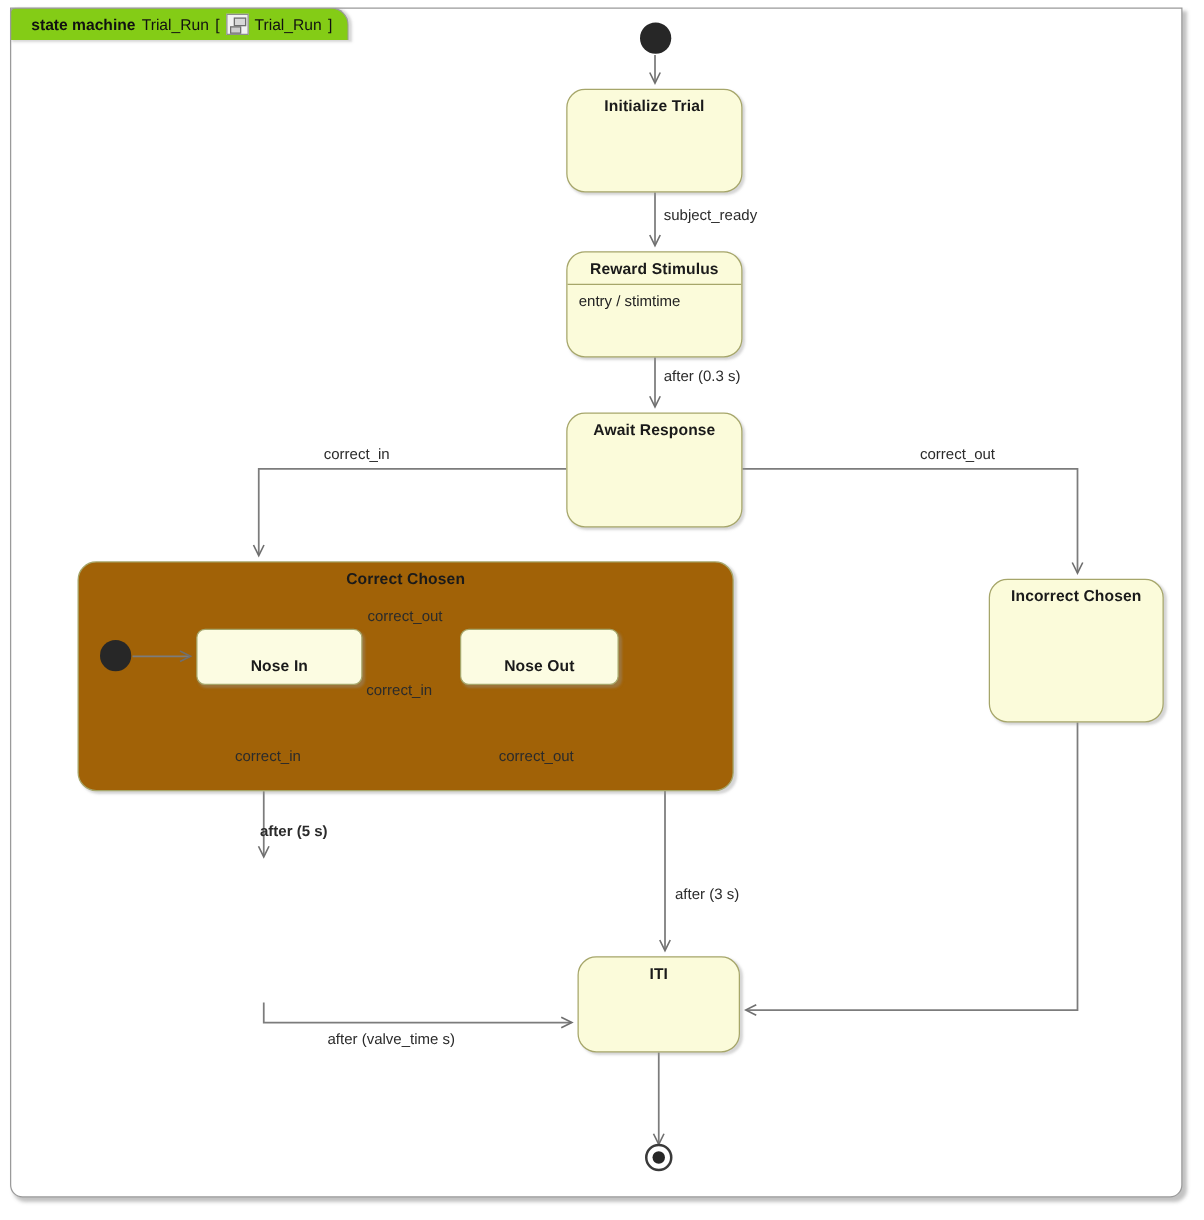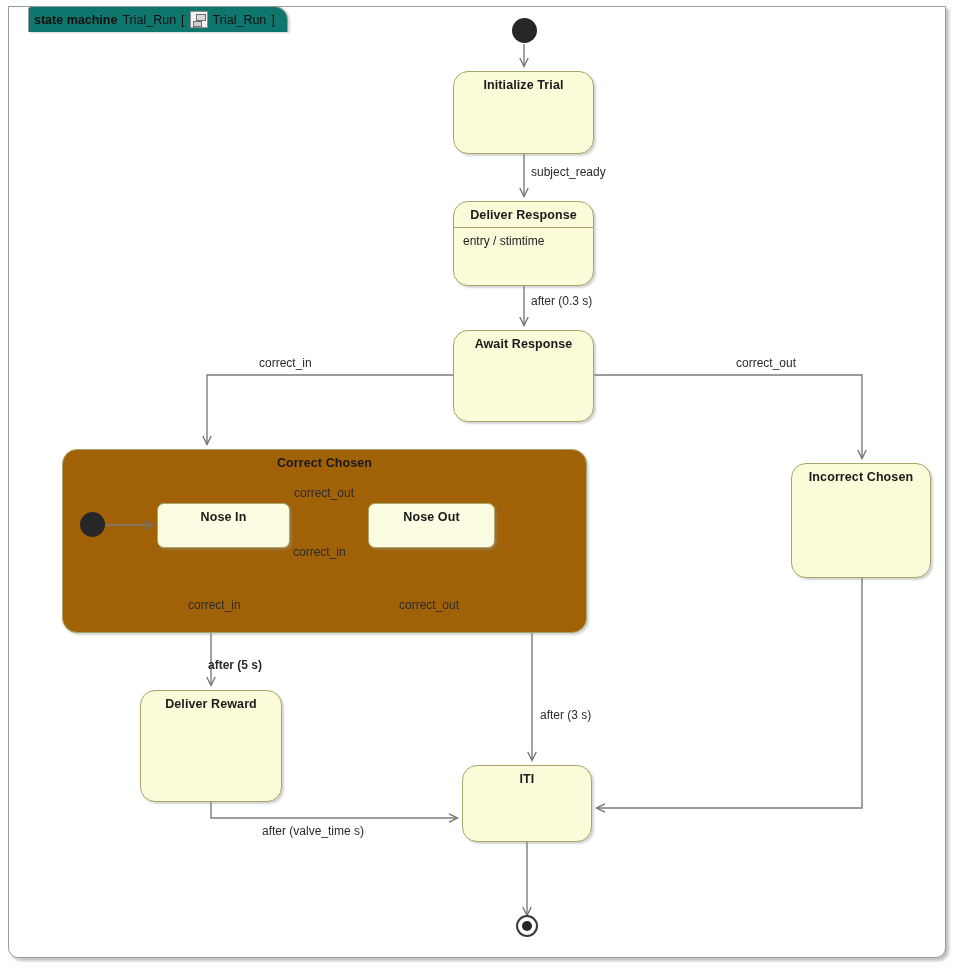--- a/index.html
+++ b/index.html
@@ -29,33 +29,32 @@
     border-radius: 0 0 10px 10px;
     box-sizing: border-box;
     box-shadow: 3px 3px 3px rgba(120,120,120,0.45);
   }
   
   #frame-header {
     position: absolute;
     left: 8px;
     top: 6px;
     height: 26px;
-    padding: 0 12px 0 5px;
+    padding: 0 12px 0 16px;
     display: flex;
     align-items: center;
     gap: 5px;
-    background: #0f766e;
+    background: #84cc16;
     border: 1px solid #9a9a9a;
     border-bottom: none;
     border-radius: 4px 14px 0 0;
     box-sizing: border-box;
     white-space: nowrap;
     box-shadow: 2px 1px 2px rgba(140,140,140,0.35);
     z-index: 5;
-    margin-left: 20px;
   }
   .hdr-kw {
     font-size: 12.5px;
     font-weight: bold;
     color: #111111;
   }
   .hdr-name {
     font-size: 12.5px;
     color: #111111;
   }
@@ -131,21 +130,21 @@
     padding: 6px 9px 0 9px;
   }
   .substate {
     position: absolute;
     background: #fcfce2;
     border: 1.3px solid #a6a66a;
     border-radius: 7px;
     box-sizing: border-box;
     box-shadow: 2px 2px 2px rgba(150,150,150,0.38);
   }
-  .substate .state-title { padding-top: 6px; }
+  .substate .state-title { padding-top: 22px; }
 
   
   #state-correct-chosen {
     background: #a16207;
   }
 
   
   .initial-node {
     position: absolute;
     border-radius: 50%;
@@ -231,21 +230,21 @@
 
   <div class="initial-node" style="left:512px; top:18px; width:25px; height:25px;"></div>
 
   <div class="final-node" style="left:516px; top:915px;"></div>
 
   <div class="state" id="state-initialize-trial" style="left:453px; top:71px; width:141px; height:83px;">
     <div class="state-title">Initialize Trial</div>
   </div>
 
   <div class="state" id="state-deliver-stimulus" style="left:453px; top:201px; width:141px; height:85px;">
-    <div class="state-title">Deliver Response</div>
+    <div class="state-title">Reward Stimulus</div>
     <div class="state-divider"></div>
     <div class="state-body">entry / stimtime</div>
   </div>
 
   <div class="state" id="state-await-response" style="left:453px; top:330px; width:141px; height:92px;">
     <div class="state-title">Await Response</div>
   </div>
 
   <div class="state" id="state-correct-chosen" style="left:62px; top:449px; width:525px; height:184px;">
     <div class="state-title">Correct Chosen</div>
@@ -261,23 +260,20 @@
   </div>
 
   <div class="substate" id="state-nose-out" style="left:368px; top:503px; width:127px; height:45px;">
     <div class="state-title">Nose Out</div>
   </div>
 
   <div class="state" id="state-incorrect-chosen" style="left:791px; top:463px; width:140px; height:115px;">
     <div class="state-title">Incorrect Chosen</div>
   </div>
 
-  <div class="state" id="state-deliver-reward" style="left:140px; top:690px; width:142px; height:112px;">
-    <div class="state-title">Deliver Reward</div>
-  </div>
 
   <div class="state" id="state-iti" style="left:462px; top:765px; width:130px; height:77px;">
     <div class="state-title">ITI</div>
   </div>
 
   <div class="edge-label" style="left:531px; top:165px;">subject_ready</div>
 
   <div class="edge-label" style="left:531px; top:294px;">after (0.3 s)</div>
 
   <div class="edge-label" style="left:259px; top:356px;">correct_in</div>

